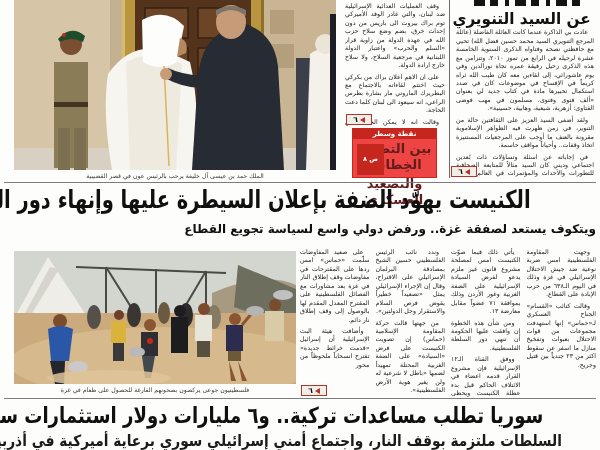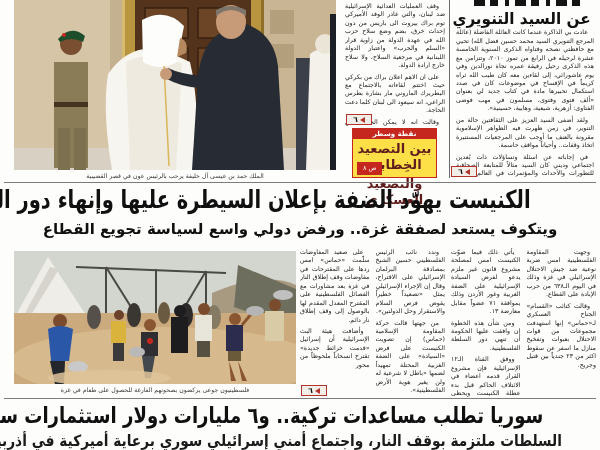--- a/index.html
+++ b/index.html
@@ -15,41 +15,41 @@
   .opinion{position:absolute;top:0;right:4px;width:147px;height:178px;
     border-left:1px solid #6a6a6a;padding:0 2px 0 6px;box-sizing:border-box;overflow:hidden;}
   .clip-strip{height:6px;margin:0 14px 4px 14px;overflow:hidden;
     background:repeating-linear-gradient(to left,#141414 0 8px,transparent 8px 13px,#141414 13px 24px,transparent 24px 30px,#141414 30px 34px,transparent 34px 41px);}
   .opinion-title{font-size:16px;font-weight:bold;text-align:center;line-height:1.15;color:#101010;white-space:nowrap;}
   .opinion-byline{font-size:8.5px;font-weight:bold;text-align:center;color:#4d2020;margin:5px 0 6px;}
   
   .lebanon{position:absolute;top:2px;right:155px;width:100px;height:124px;overflow:hidden;}
   
   .feature{position:absolute;top:128px;right:163px;width:85px;height:50px;
-    border:1px solid #c5271f;box-sizing:border-box;background:#fde047;}
+    border:1px solid #c5271f;box-sizing:border-box;background:#ef4444;}
   .feature-kicker{background:#c5271f;color:#fff;font-size:7px;font-weight:bold;
     text-align:center;line-height:10px;height:10px;letter-spacing:.5px;}
   .feature-title{font-size:13px;font-weight:bold;color:#5f1d1d;text-align:center;line-height:1.25;margin-top:2px;}
   .feature-page{position:absolute;bottom:2px;left:4px;background:#c5271f;color:#fff;
-    font-size:6.5px;line-height:9px;padding:2px 6px;font-weight:normal;margin-top:44px;}
+    font-size:6.5px;line-height:9px;padding:11px 6px;font-weight:bold;margin-top:44px;}
   
   .photo-top{position:absolute;top:0;left:14px;width:322px;height:170px;}
   .caption{position:absolute;text-align:center;font-size:6.2px;color:#3a3a3a;line-height:11px;}
   .caption-top{top:170px;left:14px;width:322px;}
   .photo-gaza{position:absolute;top:251px;left:14px;width:282px;height:133px;}
   .caption-gaza{top:384px;left:14px;width:282px;line-height:12px;}
   svg{display:block;width:100%;height:100%;}
   
   .divider{position:absolute;left:4px;right:4px;border-top:1.6px solid #7c7c7c;}
   .divider-1{top:182px;}
   .divider-2{top:398px;}
   .bigline{position:absolute;left:4px;right:4px;text-align:center;font-weight:bold;
     white-space:nowrap;color:#101010;}
   .main-headline{top:185px;font-size:25px;line-height:30px;}
-  .sub-headline{top:217px;font-size:15px;line-height:25px;}
+  .sub-headline{top:217px;font-size:12px;line-height:25px;text-align:right;}
   .bottom-headline{top:402px;font-size:22px;line-height:28px;}
   .bottom-sub{top:431px;font-size:15.5px;line-height:21px;color:#1b1b1b;}
   
   .mid-cols{position:absolute;top:248px;right:4px;width:296px;height:149px;display:flex;gap:6px;}
   .mid-cols .col{flex:1;overflow:hidden;position:relative;}
   
   .more-tag{position:absolute;left:1px;bottom:1px;width:26px;height:11px;
     border:1px solid #b3342c;background:#f1eee8;display:flex;align-items:center;
     justify-content:center;gap:2px;box-sizing:border-box;}
   .more-tag .num{font-size:7.5px;font-weight:bold;color:#111;line-height:1;}

